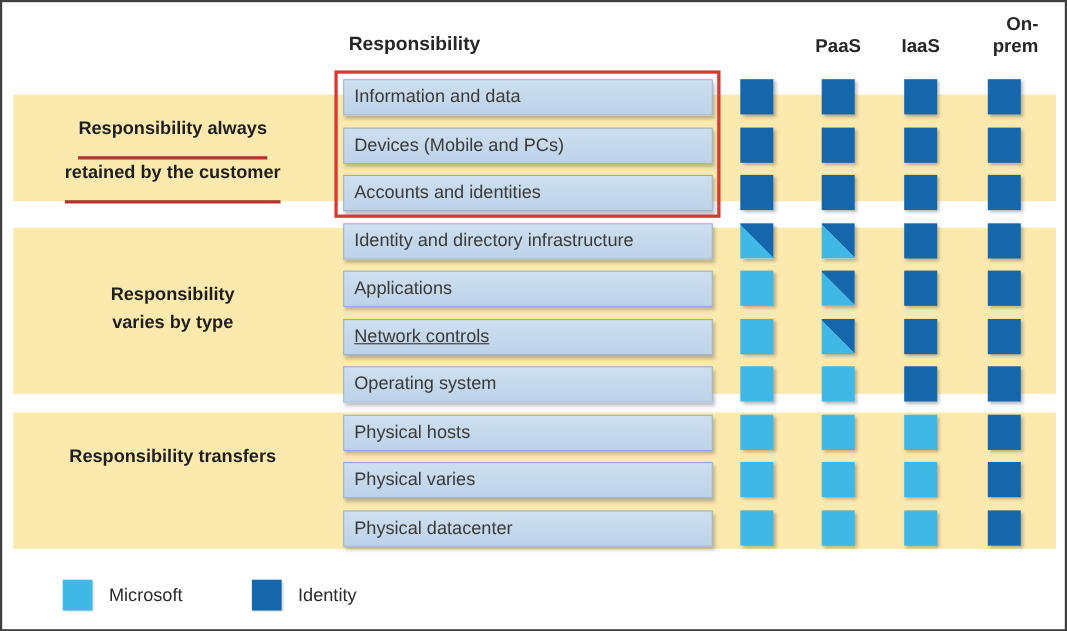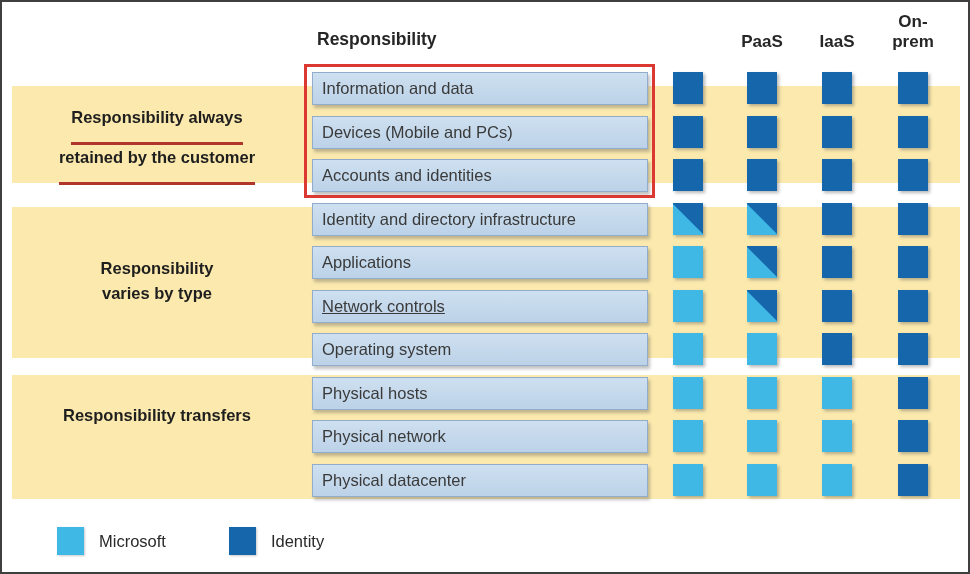--- a/index.html
+++ b/index.html
@@ -29,21 +29,21 @@
   #g1 { top: 103px; }
   #g2 { top: 254px; }
   #g3 { top: 401px; }
   .redline { display: inline-block; border-bottom: 3px solid var(--underline); padding-bottom: 14px; line-height: 22px; }
 
   
   .resp-header { position: absolute; left: 315px; top: 27px; font-weight: bold; font-size: 17.5px; color: #262626; }
   .col-h {
     position: absolute; top: 6px; height: 44px; width: 62px;
     display: flex; align-items: flex-end; justify-content: center;
-    text-align: center; font-weight: bold; font-size: 17px; color: #262626; line-height: 20px;
+    text-align: right; font-weight: bold; font-size: 17px; color: #262626; line-height: 20px;
   }
   #col-saas  { left: 655px; }
   #col-paas  { left: 729px; }
   #col-iaas  { left: 804px; }
   #col-onprem{ left: 880px; }
 
   
   .bar {
     position: absolute; left: 310px; width: 336px; height: 33px;
     background: linear-gradient(#cee0f0, var(--bar));
@@ -148,21 +148,21 @@
       <div class="sq customer" style="top: 331px; left: 820px;"></div>
       <div class="sq customer" style="top: 331px; left: 896px;"></div>
       <div class="bar" style="top: 374.5px;">
         <span>Physical hosts</span>
       </div>
       <div class="sq microsoft" style="top: 374.5px; left: 671px;"></div>
       <div class="sq microsoft" style="top: 374.5px; left: 745px;"></div>
       <div class="sq microsoft" style="top: 374.5px; left: 820px;"></div>
       <div class="sq customer" style="top: 374.5px; left: 896px;"></div>
       <div class="bar" style="top: 418px;">
-        <span>Physical network</span>
+        <span>Physical varies</span>
       </div>
       <div class="sq microsoft" style="top: 418px; left: 671px;"></div>
       <div class="sq microsoft" style="top: 418px; left: 745px;"></div>
       <div class="sq microsoft" style="top: 418px; left: 820px;"></div>
       <div class="sq customer" style="top: 418px; left: 896px;"></div>
       <div class="bar" style="top: 461.5px;">
         <span>Physical datacenter</span>
       </div>
       <div class="sq microsoft" style="top: 461.5px; left: 671px;"></div>
       <div class="sq microsoft" style="top: 461.5px; left: 745px;"></div>

